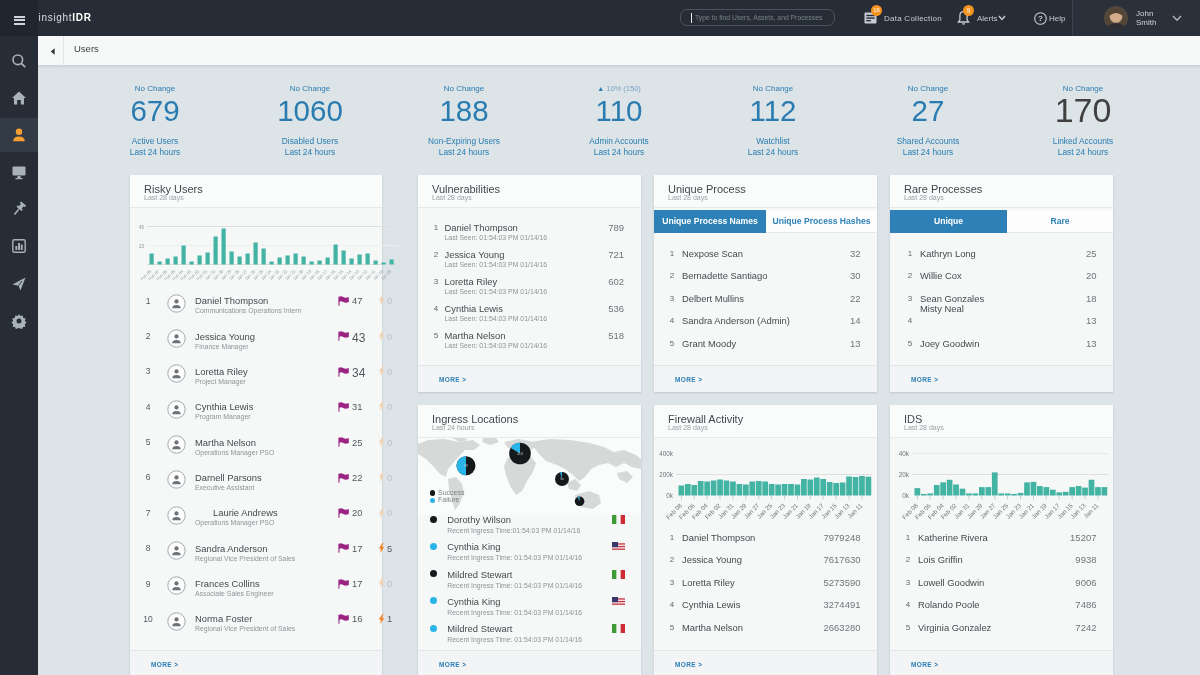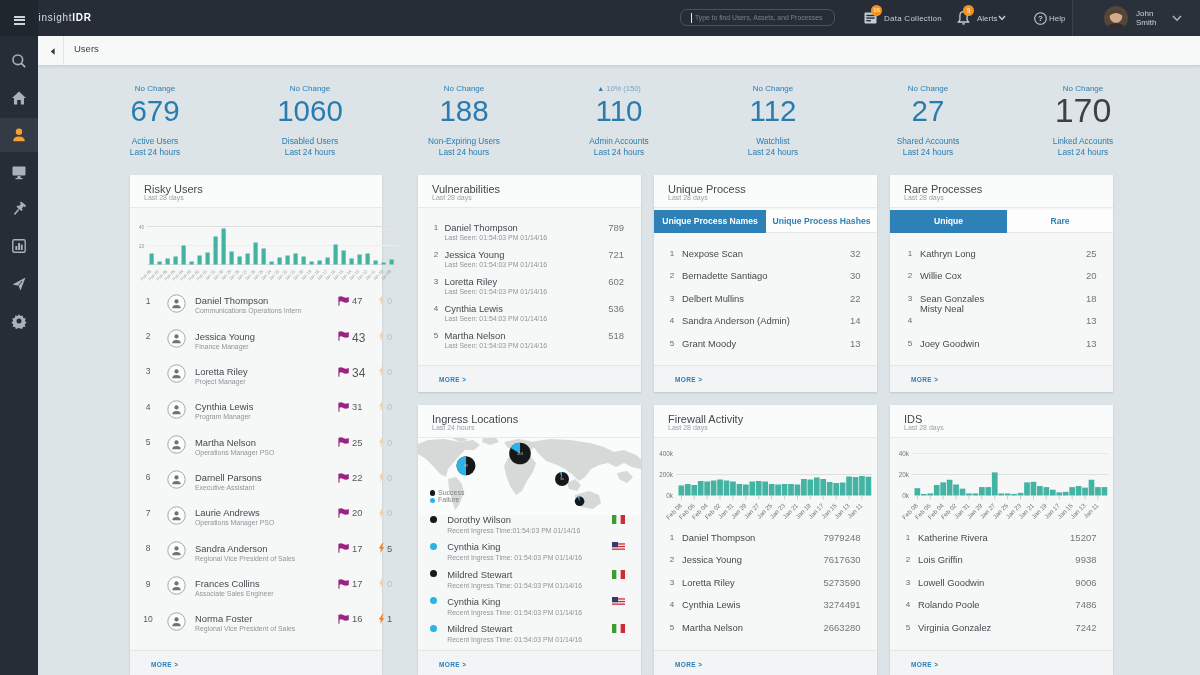--- a/index.html
+++ b/index.html
@@ -346,21 +346,21 @@
         <path d="M4.4 0 L0.8 5.6 L2.8 5.6 L2.2 10 L6.2 4 L4 4 L5.4 0 Z" fill="#f2d2ae"></path>
       </svg>
     </div>
 <div class="abs" style="left:257px;top:296.9px;font-size:9.4px;color:#bcc1c5;">0</div>
 <div class="abs" style="left:10px;top:332.8px;width:16px;text-align:center;font-size:8.5px;color:#55595e;">7</div>
 <svg class="abs" style="left:37px;top:330.7px;" width="19" height="19" viewBox="0 0 19 19">
       <circle cx="9.5" cy="9.5" r="8.7" fill="#fcfcfc" stroke="#9aa0a5" stroke-width="0.9"></circle>
       <circle cx="9.5" cy="7.4" r="2.1" fill="#6c7277"></circle>
       <path d="M5.3 14.2 Q5.3 11 9.5 11 Q13.7 11 13.7 14.2 Z" fill="#6c7277"></path>
     </svg>
-<div class="abs rowname" style="left:55px;top:332.3px;padding-left:10px;">Laurie Andrews</div>
+<div class="abs rowname" style="left:73px;top:332.3px;padding-left:10px;">Laurie Andrews</div>
 <div class="abs rowsub" style="left:65px;top:344.3px;">Operations Manager PSO</div>
 <div class="abs" style="left:207.4px;top:333.0px;">
       <svg width="13" height="10" viewBox="0 0 13 10">
         <path d="M2 1 Q4 -0.4 6.3 1 Q8.6 2.4 11.8 1 L11.8 6 Q8.6 7.4 6.3 6 Q4 4.6 2 6 Z" fill="#9a2384"></path>
         <rect x="1.4" y="0.4" width="1.1" height="9.4" rx="0.5" fill="#9a2384"></rect>
       </svg>
     </div>
 <div class="abs" style="left:222px;top:332.3px;font-size:9.4px;color:#55595e;">20</div>
 <div class="abs" style="left:248px;top:332.5px;">
       <svg width="7" height="10" viewBox="0 0 7 10">

